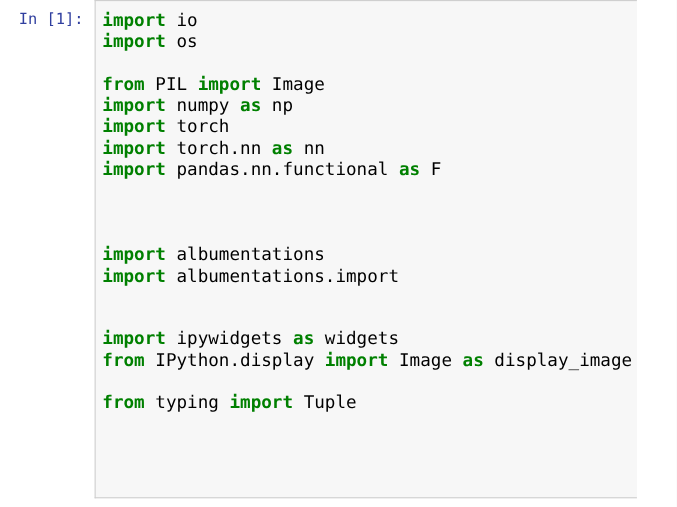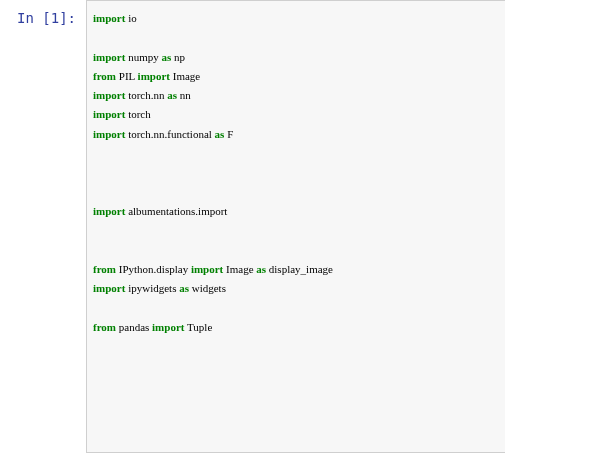--- a/index.html
+++ b/index.html
@@ -37,54 +37,55 @@
     background: var(--editor-bg, #f7f7f7);
     border: 1px solid var(--editor-border, #cfcfcf);
     border-right: none;
     padding: 8px 4px 17px 6px;
     min-height: 453px;
     cursor: text;
   }
   .code-line {
     height: 19.3px;
     line-height: 19.3px;
-    font-size: 11px;
+    font-size: 16px;
     white-space: pre;
     color: var(--code-color, #000000);
-    font-family: Liberation Serif, serif;
   }
   .tok-kw {
     color: var(--kw-color, #008000);
     font-weight: bold;
   }
   .tok-pl {
     color: var(--code-color, #000000);
   }
 </style>
 </head>
 <body>
 
 <div class="notebook-cell">
   <div class="prompt-col">
     <div class="cell-prompt">In [1]:</div>
   </div>
   <div class="code-editor">
     <div>
         <div class="code-line"><span class="tok-kw">import</span><span class="tok-pl"> io</span></div>
+        <div class="code-line"><span class="tok-kw">import</span><span class="tok-pl"> os</span></div>
         <div class="code-line">&nbsp;</div>
+        <div class="code-line"><span class="tok-kw">from</span><span class="tok-pl"> PIL </span><span class="tok-kw">import</span><span class="tok-pl"> Image</span></div>
         <div class="code-line"><span class="tok-kw">import</span><span class="tok-pl"> numpy </span><span class="tok-kw">as</span><span class="tok-pl"> np</span></div>
-        <div class="code-line"><span class="tok-kw">from</span><span class="tok-pl"> PIL </span><span class="tok-kw">import</span><span class="tok-pl"> Image</span></div>
+        <div class="code-line"><span class="tok-kw">import</span><span class="tok-pl"> torch</span></div>
         <div class="code-line"><span class="tok-kw">import</span><span class="tok-pl"> torch.nn </span><span class="tok-kw">as</span><span class="tok-pl"> nn</span></div>
-        <div class="code-line"><span class="tok-kw">import</span><span class="tok-pl"> torch</span></div>
-        <div class="code-line"><span class="tok-kw">import</span><span class="tok-pl"> torch.nn.functional </span><span class="tok-kw">as</span><span class="tok-pl"> F</span></div>
+        <div class="code-line"><span class="tok-kw">import</span><span class="tok-pl"> pandas.nn.functional </span><span class="tok-kw">as</span><span class="tok-pl"> F</span></div>
         <div class="code-line">&nbsp;</div>
         <div class="code-line">&nbsp;</div>
         <div class="code-line">&nbsp;</div>
+        <div class="code-line"><span class="tok-kw">import</span><span class="tok-pl"> albumentations</span></div>
         <div class="code-line"><span class="tok-kw">import</span><span class="tok-pl"> albumentations.import</span></div>
         <div class="code-line">&nbsp;</div>
         <div class="code-line">&nbsp;</div>
+        <div class="code-line"><span class="tok-kw">import</span><span class="tok-pl"> ipywidgets </span><span class="tok-kw">as</span><span class="tok-pl"> widgets</span></div>
         <div class="code-line"><span class="tok-kw">from</span><span class="tok-pl"> IPython.display </span><span class="tok-kw">import</span><span class="tok-pl"> Image </span><span class="tok-kw">as</span><span class="tok-pl"> display_image</span></div>
-        <div class="code-line"><span class="tok-kw">import</span><span class="tok-pl"> ipywidgets </span><span class="tok-kw">as</span><span class="tok-pl"> widgets</span></div>
         <div class="code-line">&nbsp;</div>
-        <div class="code-line"><span class="tok-kw">from</span><span class="tok-pl"> pandas </span><span class="tok-kw">import</span><span class="tok-pl"> Tuple</span></div>
+        <div class="code-line"><span class="tok-kw">from</span><span class="tok-pl"> typing </span><span class="tok-kw">import</span><span class="tok-pl"> Tuple</span></div>
       </div>
   </div>
 </div>
 
 </body></html>

